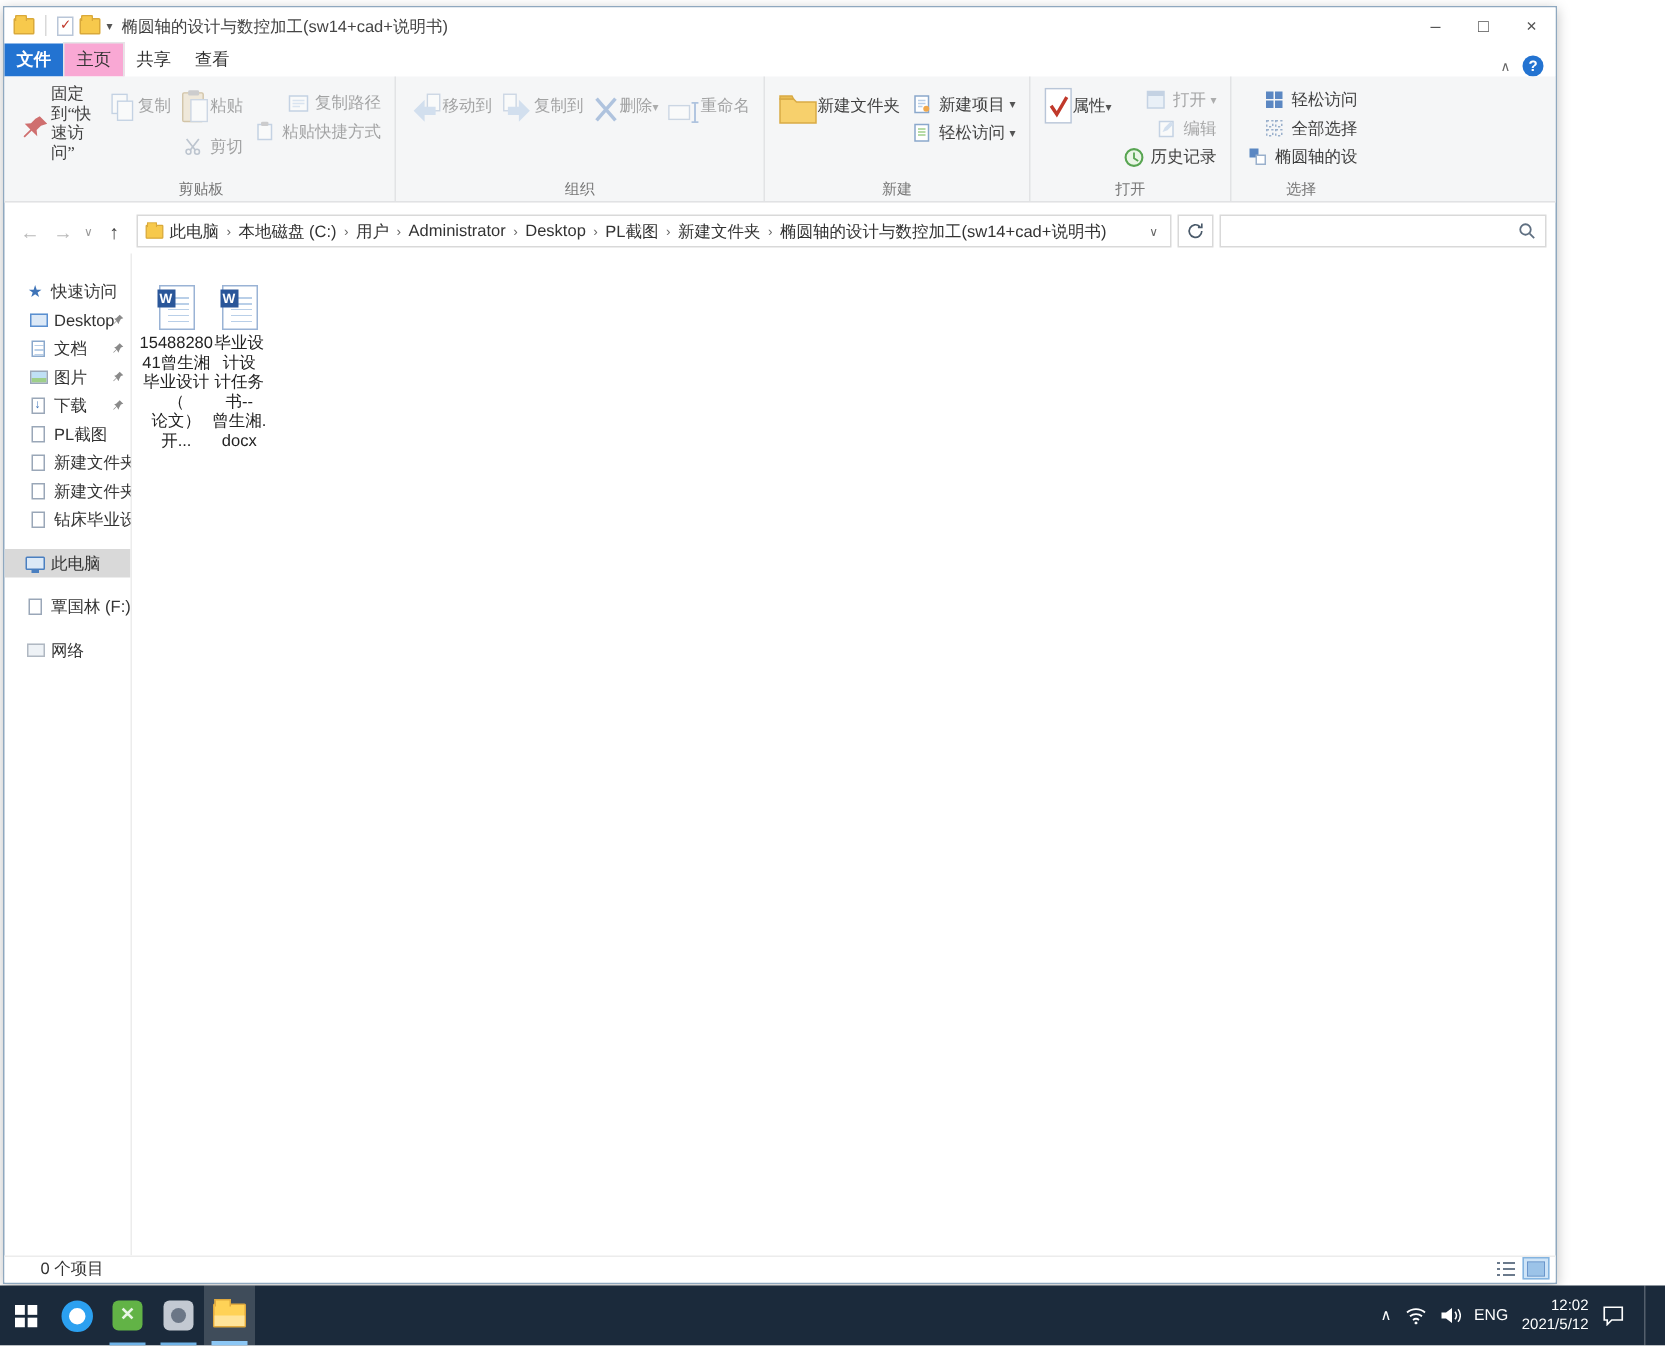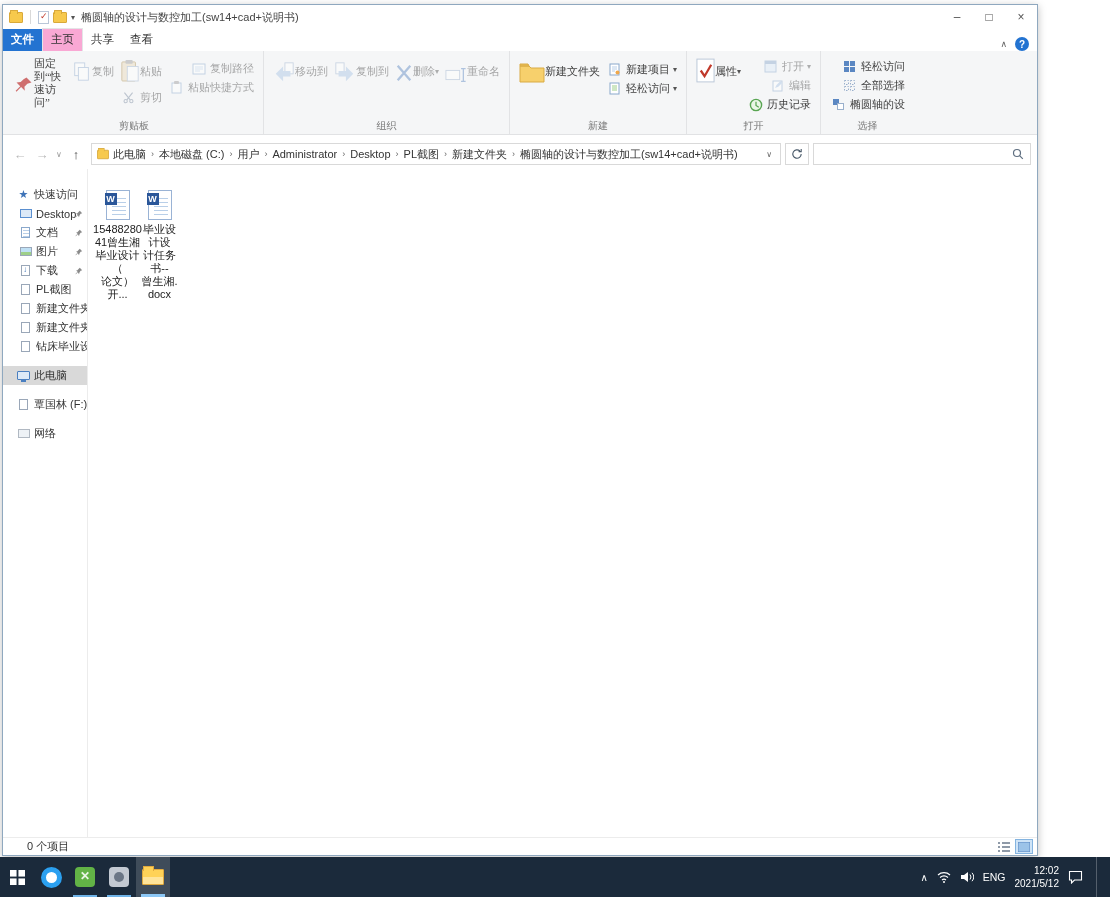--- a/index.html
+++ b/index.html
@@ -98,21 +98,21 @@
   .folder-paper { position:absolute; left:5px; top:2px; width:9px; height:17px; background:#fff; border:1px solid #c9c9c9; transform:rotate(-7deg); }
   .folder-paper2 { left:15px; transform:rotate(5deg); }
   .folder-front { position:absolute; left:-1px; bottom:-1px; width:33px; height:12px; background:#f8dc8c; border:1px solid #d8b255; border-radius:0 0 2px 2px; }
 
   .word-icon { width:24px; height:30px; background:#fff; border:1px solid #9ab3d5; position:relative; }
   .word-lines { position:absolute; left:5px; right:3px; top:7px; bottom:3px;
                 background:repeating-linear-gradient(to bottom,#b9cfe8 0 1px,transparent 1px 4px); }
   .w-badge { position:absolute; left:-2px; top:2px; width:12px; height:12px; background:#2a5699; color:#fff; font-size:9px; font-weight:bold; line-height:12px; text-align:center; }
 
   
-  .statusbar { position:absolute; left:0; bottom:0; right:0; height:18px; border-top:1px solid #ececec; display:flex; align-items:center;
+  .statusbar { position:absolute; left:0; bottom:0; right:0; height:18px; border-top:1px solid #ececec; display:flex; 
                font-size:11px; color:#333; padding-left:24px; background:#fff; }
   .status-views { margin-left:auto; display:flex; gap:2px; padding-right:4px; }
   .view-btn { width:18px; height:15px; display:flex; align-items:center; justify-content:center; }
   .view-btn.active { background:#cfe4f7; border:1px solid #84b4e0; }
 
   
   .taskbar { position:absolute; left:0; bottom:0; width:1110px; height:40px; background:#1b2a3b; display:flex; align-items:stretch; }
   .tb-btn { width:34px; display:flex; align-items:center; justify-content:center; position:relative; }
   .tb-btn .runline { position:absolute; bottom:0; left:5px; right:5px; height:2px; background:#6fb3e8; }
   .tb-btn.active { background:rgba(255,255,255,.16); }

